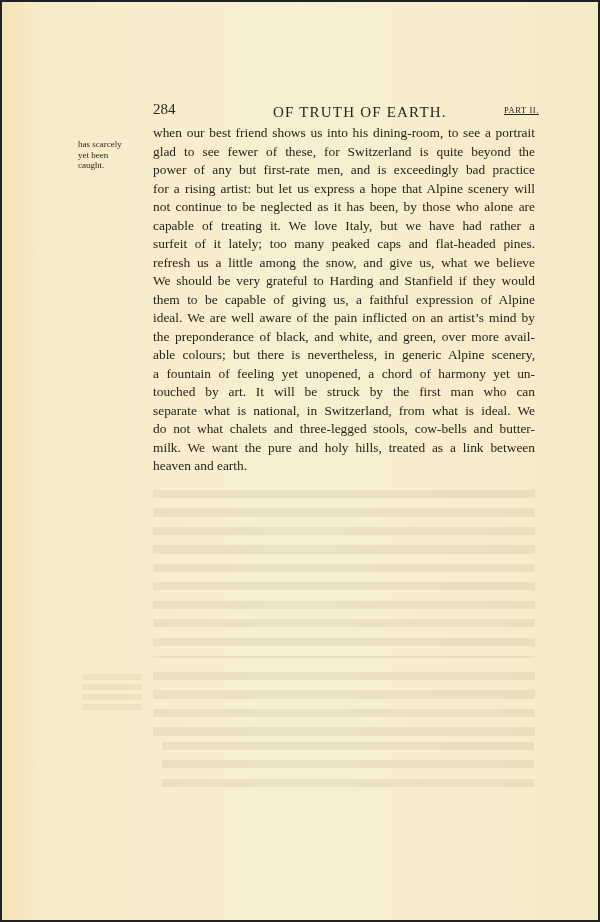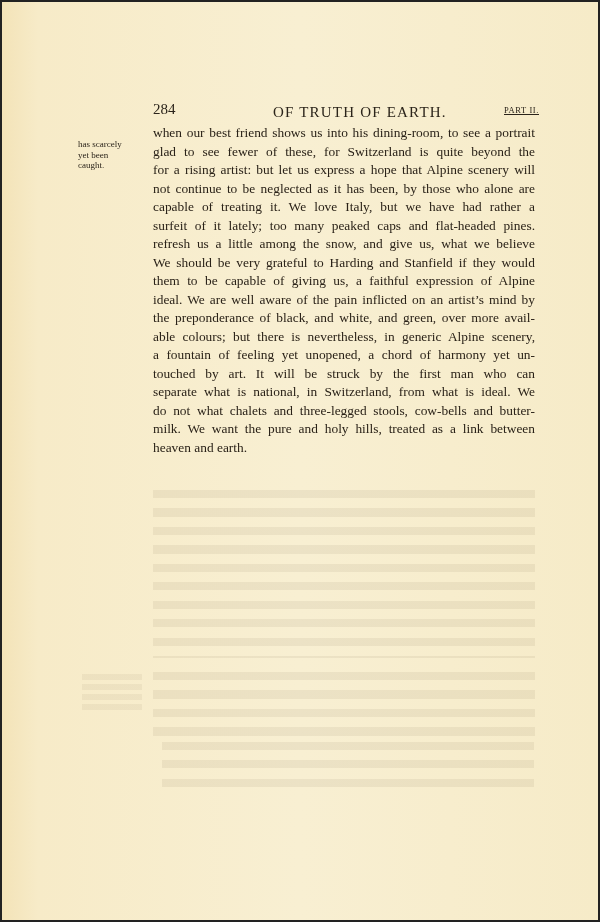--- a/index.html
+++ b/index.html
@@ -66,20 +66,21 @@
 
   <div class="sidenote">
     <div>has scarcely</div>
     <div>yet been</div>
     <div>caught.</div>
   </div>
 
   <div class="body-text">
     <span class="line">when our best friend shows us into his dining-room, to see a portrait</span>
     <span class="line">glad to see fewer of these, for Switzerland is quite beyond the</span>
+    <span class="line">power of any but first-rate men, and is exceedingly bad practice</span>
     <span class="line">for a rising artist: but let us express a hope that Alpine scenery will</span>
     <span class="line">not continue to be neglected as it has been, by those who alone are</span>
     <span class="line">capable of treating it.  We love Italy, but we have had rather a</span>
     <span class="line">surfeit of it lately; too many peaked caps and flat-headed pines.</span>
     <span class="line">refresh us a little among the snow, and give us, what we believe</span>
     <span class="line">We should be very grateful to Harding and Stanfield if they would</span>
     <span class="line">them to be capable of giving us, a faithful expression of Alpine</span>
     <span class="line">ideal.  We are well aware of the pain inflicted on an artist’s mind by</span>
     <span class="line">the preponderance of black, and white, and green, over more avail-</span>
     <span class="line">able colours; but there is nevertheless, in generic Alpine scenery,</span>

